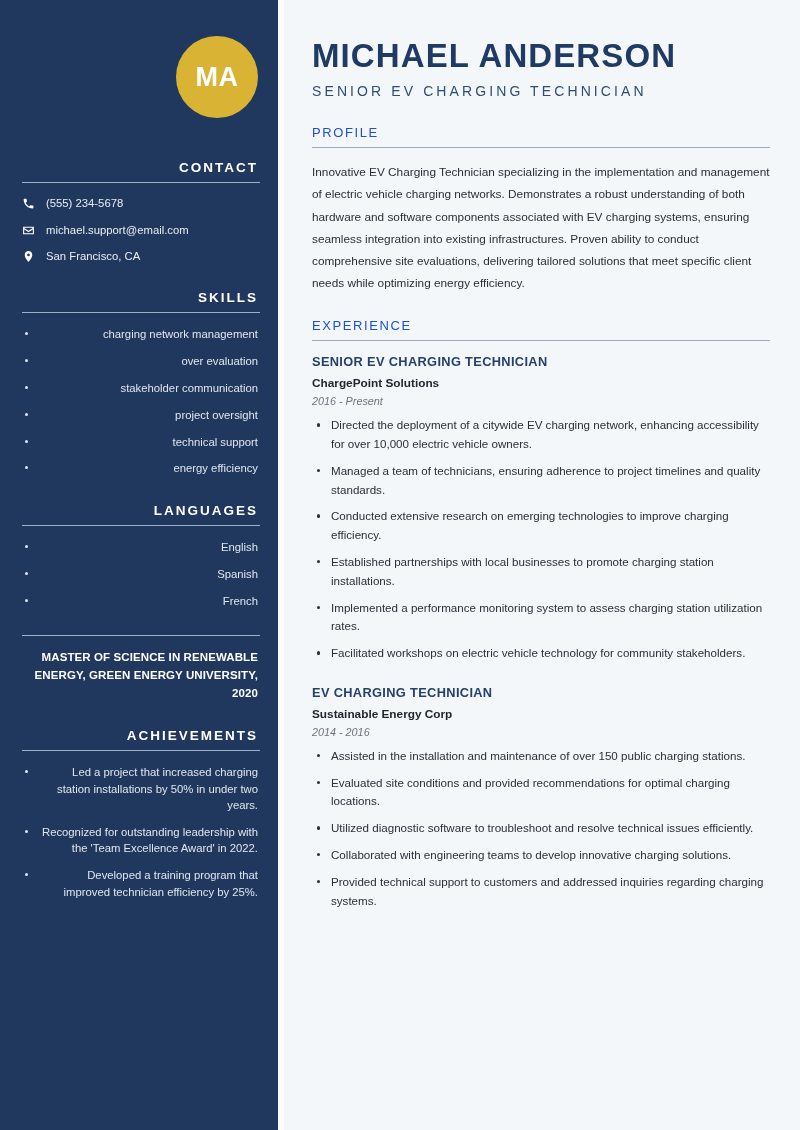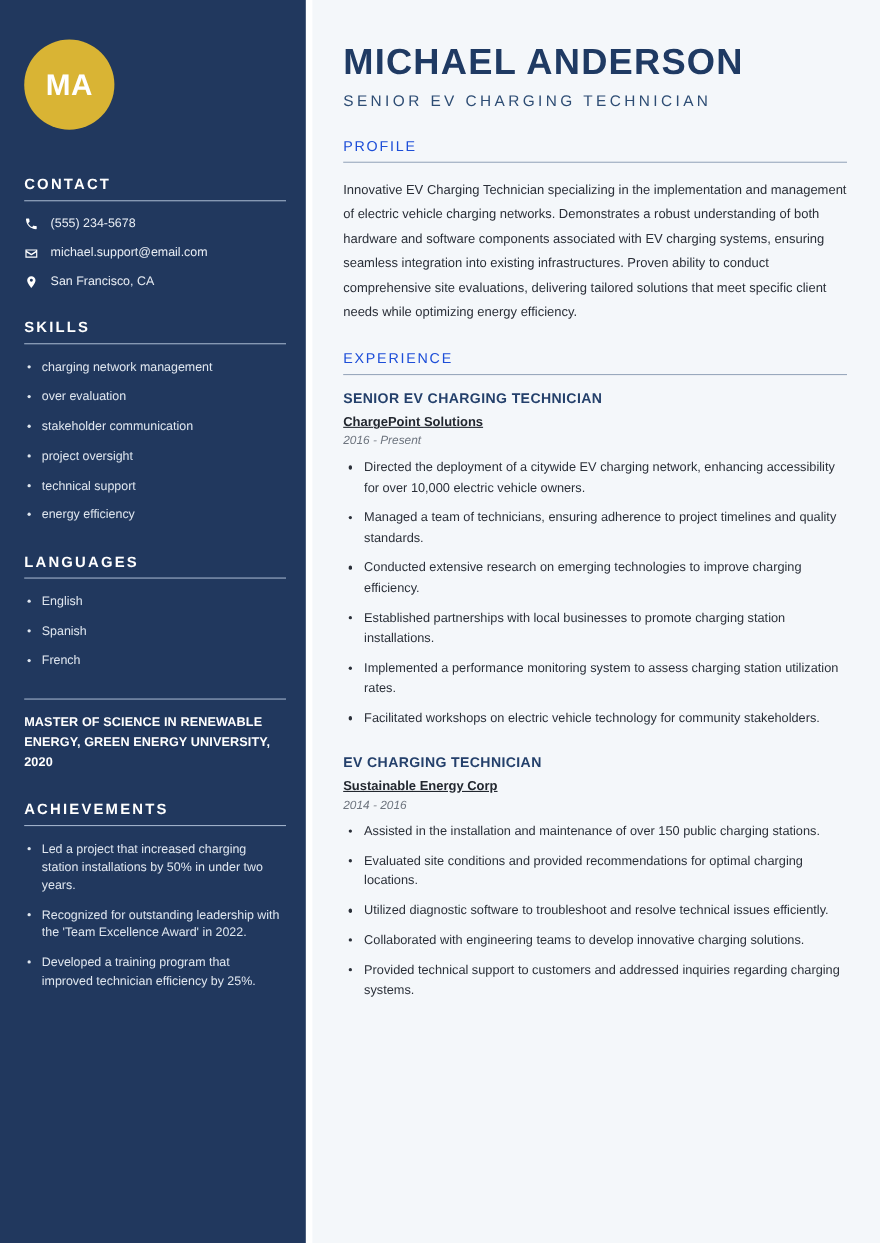--- a/index.html
+++ b/index.html
@@ -28,40 +28,40 @@
     width: 278px;
     min-width: 278px;
     background: #21385e;
     color: #ffffff;
     padding: 0 20px 30px 22px;
     position: relative;
   }
 
   .avatar-wrap {
     display: flex;
-    justify-content: flex-start;
+    justify-content: flex-end;
     padding-top: 36px;
     padding-bottom: 42px;
   }
 
   .avatar {
     width: 82px;
     height: 82px;
     border-radius: 50%;
     background: #d9b434;
     color: #ffffff;
     display: flex;
     align-items: center;
     justify-content: center;
     font-size: 27px;
     font-weight: bold;
     letter-spacing: 0.5px;
   }
 
-  .side-section { margin-bottom: 26px; }
+  .side-section { margin-bottom: 26px; text-align: right; }
 
   .side-heading {
     font-size: 13.5px;
     font-weight: bold;
     letter-spacing: 2px;
     color: #ffffff;
     padding-bottom: 7px;
   }
 
   .side-rule {
@@ -187,21 +187,20 @@
     color: #24406b;
     letter-spacing: 0.35px;
     margin-bottom: 7px;
   }
 
   .exp-company {
     font-size: 11.8px;
     font-weight: bold;
     color: #22272f;
     margin-bottom: 5px;
-    text-decoration: underline;
   }
 
   .exp-dates {
     font-size: 10.8px;
     font-style: italic;
     color: #6d747e;
     margin-bottom: 9px;
   }
 
   .exp-bullets { list-style: none; }

